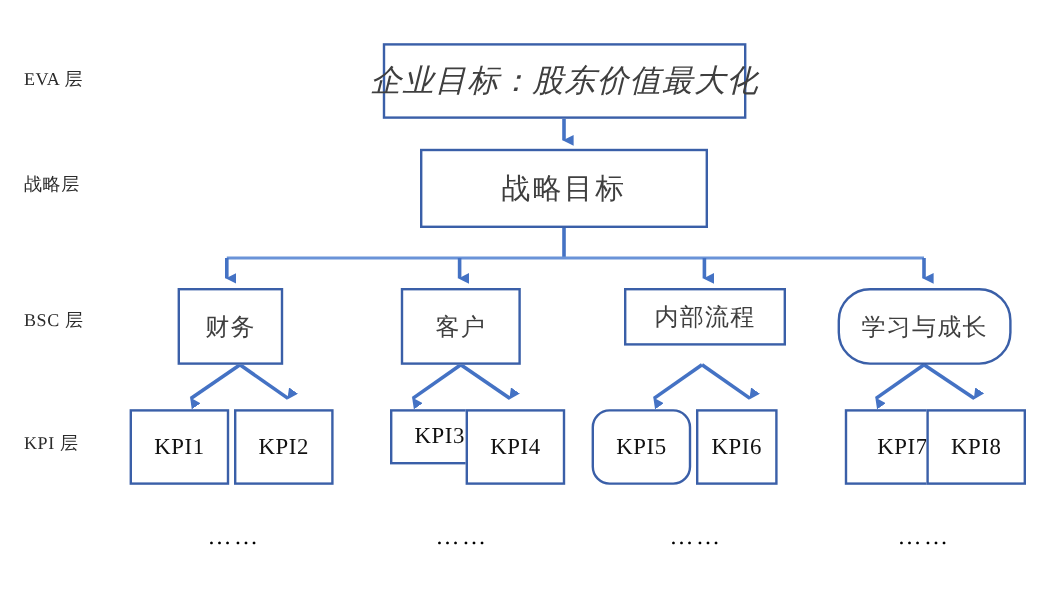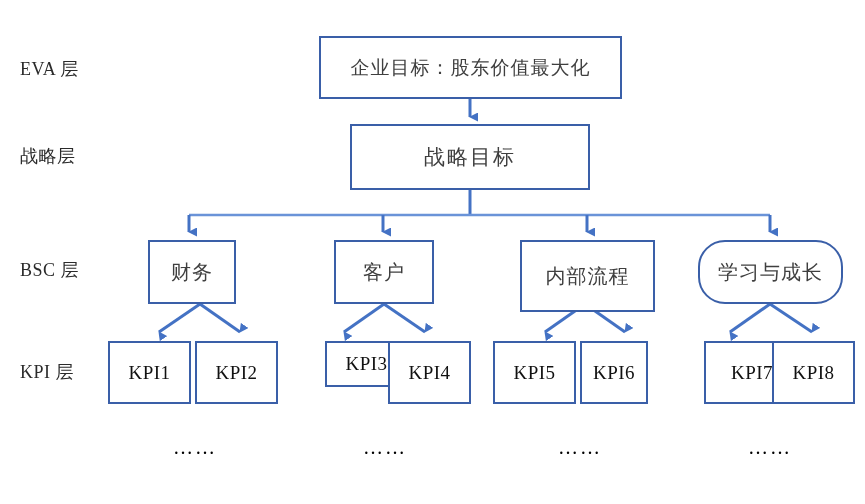--- a/index.html
+++ b/index.html
@@ -6,36 +6,36 @@
   body{
     width:865px;height:504px;background:#ffffff;
     font-family:"Liberation Serif","DejaVu Serif",serif;
     overflow:hidden;position:relative;
   }
   #stage{position:absolute;left:0;top:0;width:865px;height:504px;}
 
   .layer-label{
     position:absolute;
     font-family:"Liberation Serif","DejaVu Serif",serif;
-    font-size:18px;color:#2b2b2b;white-space:nowrap;
+    font-size:15px;color:#2b2b2b;white-space:nowrap;
     letter-spacing:0.5px;
   }
 
   .node{
     position:absolute;
     background:#ffffff;
     border:2px solid #3A5FA8;
     box-sizing:border-box;
     display:flex;align-items:center;justify-content:center;
     color:#3f3f3f;
     font-family:"Liberation Serif","DejaVu Serif",serif;
     white-space:nowrap;
   }
-  .node.eva{font-size:19px;letter-spacing:1px;}
-  .node.strategy{font-size:21px;letter-spacing:2px;}
+  .node.eva{font-size:26px;letter-spacing:1px;font-style:italic;}
+  .node.strategy{font-size:24px;letter-spacing:2px;}
   .node.bsc{font-size:20px;letter-spacing:1px;}
   .node.kpi{font-size:19px;letter-spacing:0.5px;color:#111;text-align:right;}
 
   .dots{
     position:absolute;
     font-family:"Liberation Serif","DejaVu Serif",serif;
     font-size:20px;color:#000;letter-spacing:2px;
     text-align:center;
   }
 
@@ -111,28 +111,28 @@
   <div class="layer-label" style="left:20px;top:144px;">战略层</div>
   <div class="layer-label" style="left:20px;top:258px;">BSC 层</div>
   <div class="layer-label" style="left:20px;top:360px;">KPI 层</div>
 
   <div class="node eva" style="left:319px;top:36px;width:303px;height:63px;">企业目标：股东价值最大化</div>
 
   <div class="node strategy" style="left:350px;top:124px;width:240px;height:66px;">战略目标</div>
 
   <div class="node bsc" style="left:148px;top:240px;width:88px;height:64px;">财务</div>
   <div class="node bsc" style="left:334px;top:240px;width:100px;height:64px;">客户</div>
-  <div class="node bsc" style="left:520px;top:240px;width:135px;height:72px;">内部流程</div>
+  <div class="node bsc" style="left:520px;top:240px;width:135px;height:48px;">内部流程</div>
   <div class="node bsc" style="left:698px;top:240px;width:145px;height:64px;border-radius:27px;">学习与成长</div>
 
   <div class="node kpi" style="left:108px;top:341px;width:83px;height:63px;">KPI1</div>
   <div class="node kpi" style="left:195px;top:341px;width:83px;height:63px;">KPI2</div>
   <div class="node kpi" style="left:301px;top:341px;width:83px;height:46px;margin-left:24px;">KPI3</div>
   <div class="node kpi" style="left:388px;top:341px;width:83px;height:63px;">KPI4</div>
-  <div class="node kpi" style="left:493px;top:341px;width:83px;height:63px;">KPI5</div>
+  <div class="node kpi" style="left:493px;top:341px;width:83px;height:63px;border-radius:15px;">KPI5</div>
   <div class="node kpi" style="left:580px;top:341px;width:68px;height:63px;">KPI6</div>
   <div class="node kpi" style="left:685px;top:341px;width:96px;height:63px;margin-left:19px;">KPI7</div>
   <div class="node kpi" style="left:772px;top:341px;width:83px;height:63px;">KPI8</div>
 
   <div class="dots" style="left:150px;top:436px;width:90px;">……</div>
   <div class="dots" style="left:340px;top:436px;width:90px;">……</div>
   <div class="dots" style="left:535px;top:436px;width:90px;">……</div>
   <div class="dots" style="left:725px;top:436px;width:90px;">……</div>
 
 </div>

